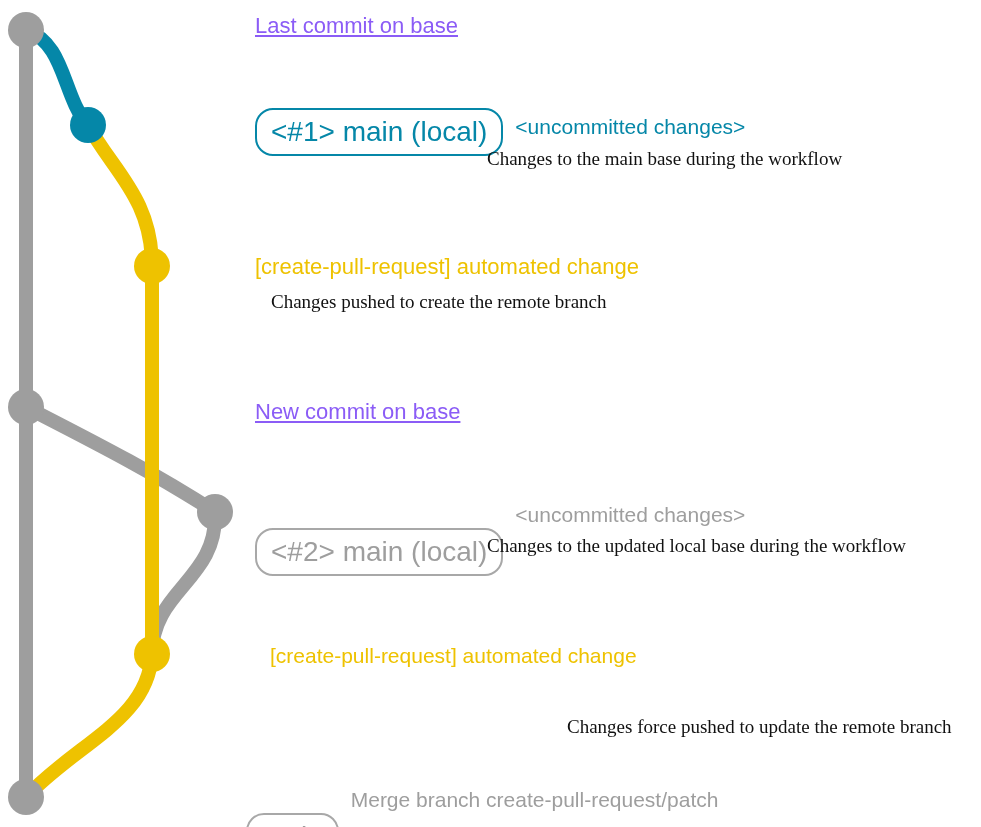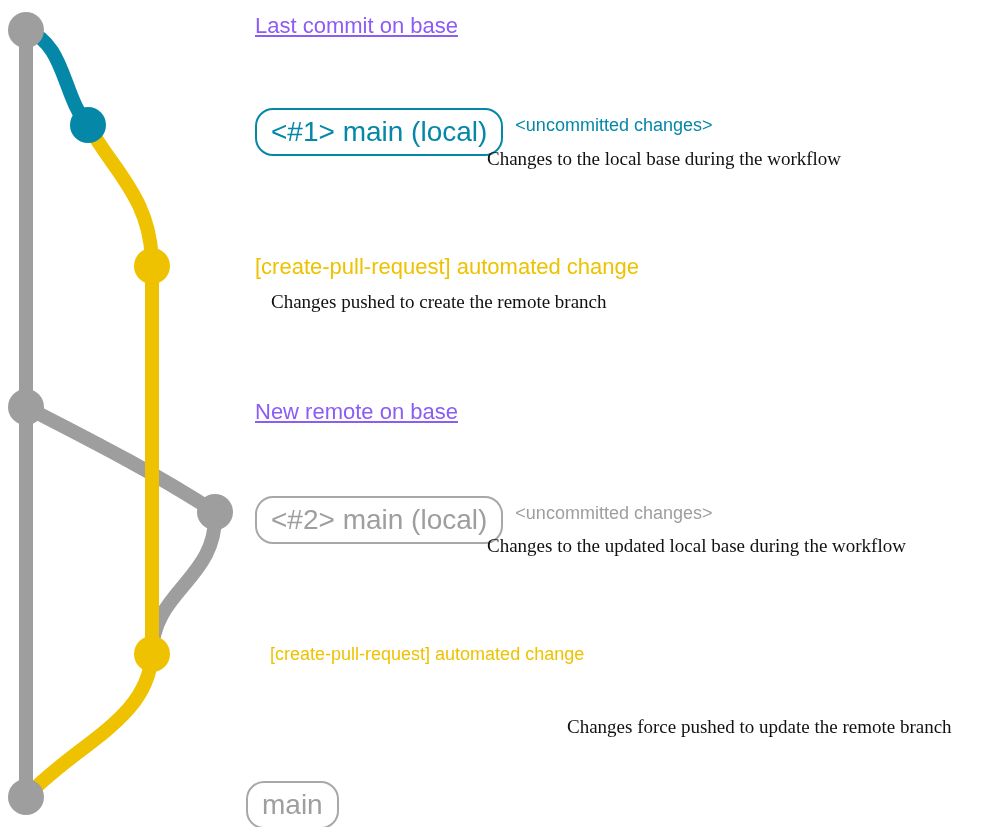--- a/index.html
+++ b/index.html
@@ -16,24 +16,24 @@
     display:inline-block;
     border:2px solid;
     border-radius:18px;
     padding:4px 14px 5px 14px;
     font-size:28px;
     line-height:1.25;
     white-space:nowrap;
     background:transparent;
   }
   .pill.teal{border-color:#0587a8;color:#0587a8;}
-  .pill.gray{border-color:#a8a8a8;color:#9e9e9e;}
+  .pill.gray{border-color:#a8a8a8;color:#9e9e9e;margin-top:32px;}
   .pill.yellow{border-color:#eec200;color:#eec200;}
   .subject{
-    font-size:18px;
+    font-size:21px;
     line-height:1.25;
     white-space:nowrap;
     padding-top:6px;
     margin-left:12px;
   }
   .subject.teal{color:#0587a8;}
   .subject.gray{color:#9e9e9e;}
   .subject.yellow{color:#eec200;}
   .headline{
     position:absolute;
@@ -78,33 +78,34 @@
   <circle cx="152" cy="654" r="18" fill="#eec200"></circle>
   <circle cx="26" cy="797" r="18" fill="#9e9e9e"></circle>
 </svg>
 
 <div class="headline gray" style="left:255px;top:12px;">Last commit on base</div>
 
 <div class="row" style="left:255px;top:108px;">
   <span class="pill teal">&lt;#1&gt; main (local)</span>
   <span class="subject teal">&lt;uncommitted changes&gt;</span>
 </div>
-<div class="desc" style="left:487px;top:148px;">Changes to the local base during the workflow</div>
+<div class="desc" style="left:487px;top:148px;">Changes to the main base during the workflow</div>
 
 <div class="headline yellow" style="left:255px;top:253px;">[create-pull-request] automated change</div>
 <div class="desc" style="left:271px;top:291px;">Changes pushed to create the remote branch</div>
 
-<div class="headline gray" style="left:255px;top:398px;">New remote on base</div>
+<div class="headline gray" style="left:255px;top:398px;">New commit on base</div>
 
 <div class="row" style="left:255px;top:496px;">
   <span class="pill gray">&lt;#2&gt; main (local)</span>
   <span class="subject gray">&lt;uncommitted changes&gt;</span>
 </div>
 <div class="desc" style="left:487px;top:535px;">Changes to the updated local base during the workflow</div>
 
 <div class="row" style="left:258px;top:637px;">
   <span class="subject yellow">[create-pull-request] automated change</span>
 </div>
 <div class="desc" style="left:567px;top:676px;margin-top:40px;">Changes force pushed to update the remote branch</div>
 
 <div class="row" style="left:246px;top:781px;">
   <span class="pill gray">main</span>
+  <span class="subject gray">Merge branch create-pull-request/patch</span>
 </div>
 
 </body></html>

